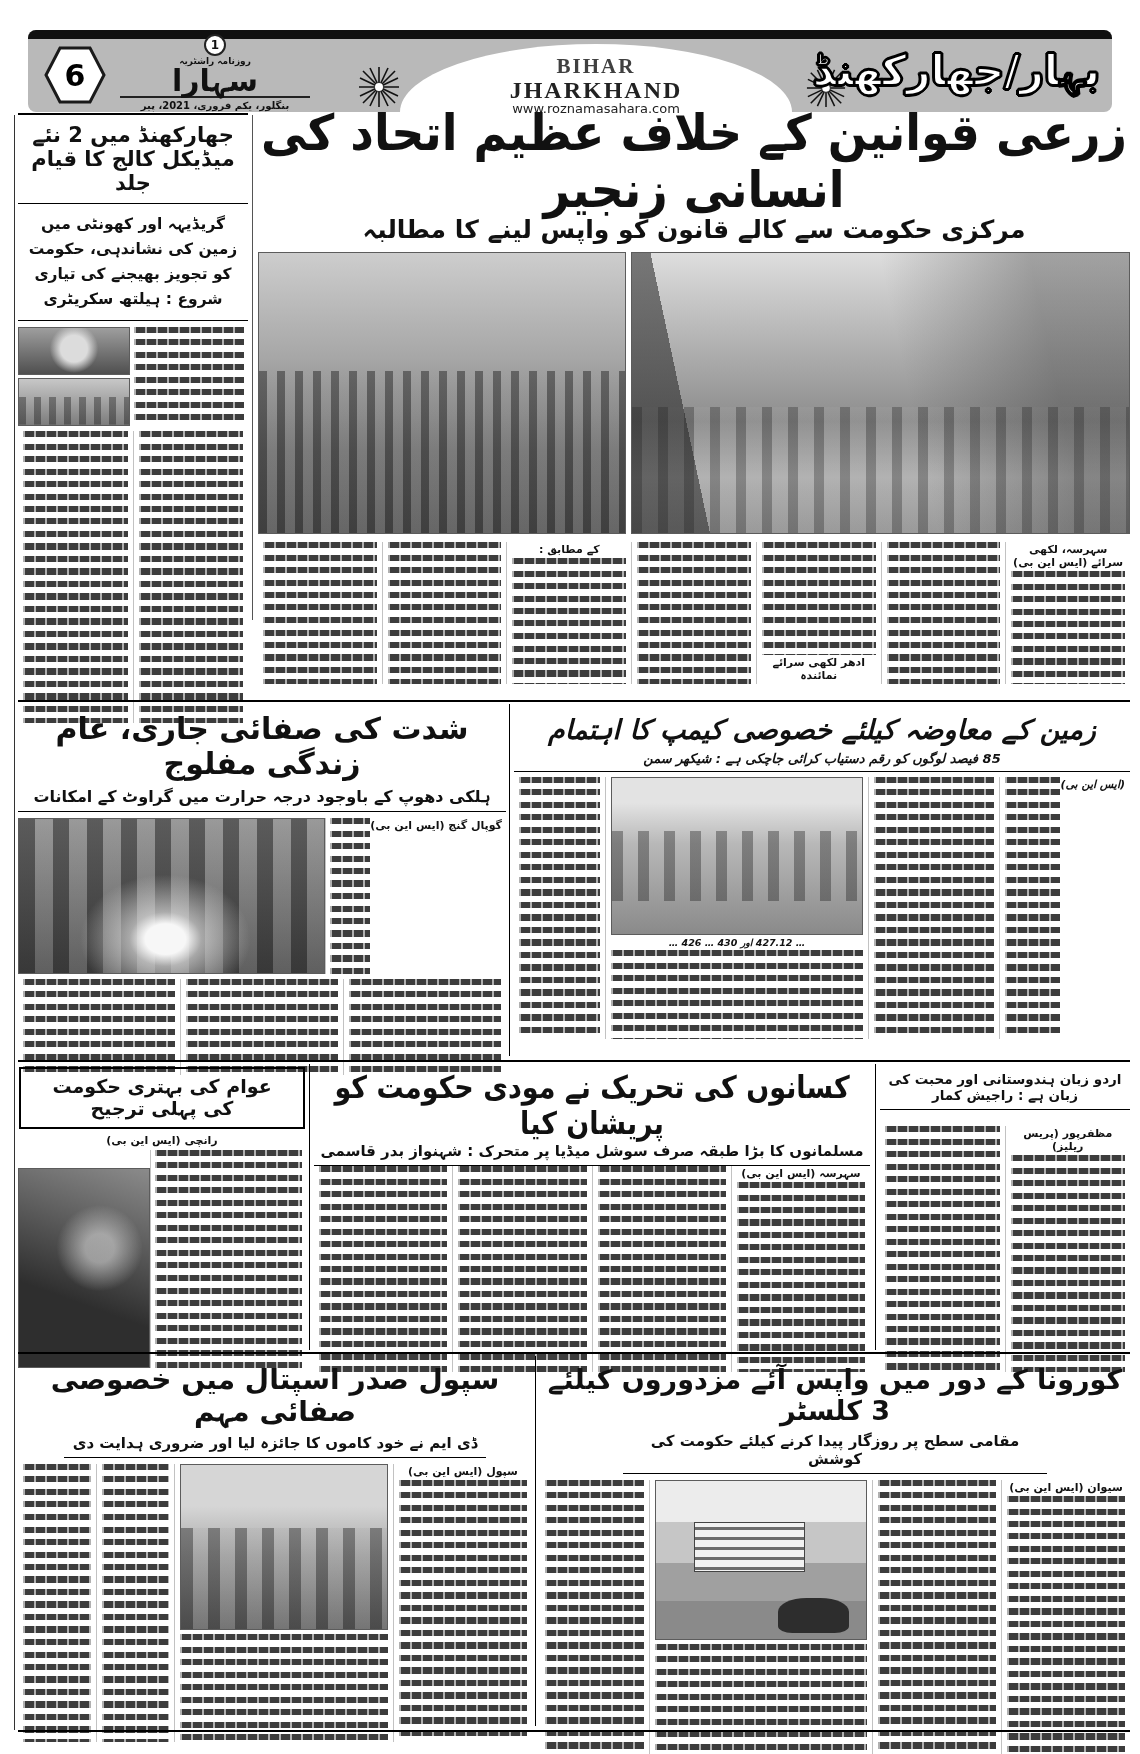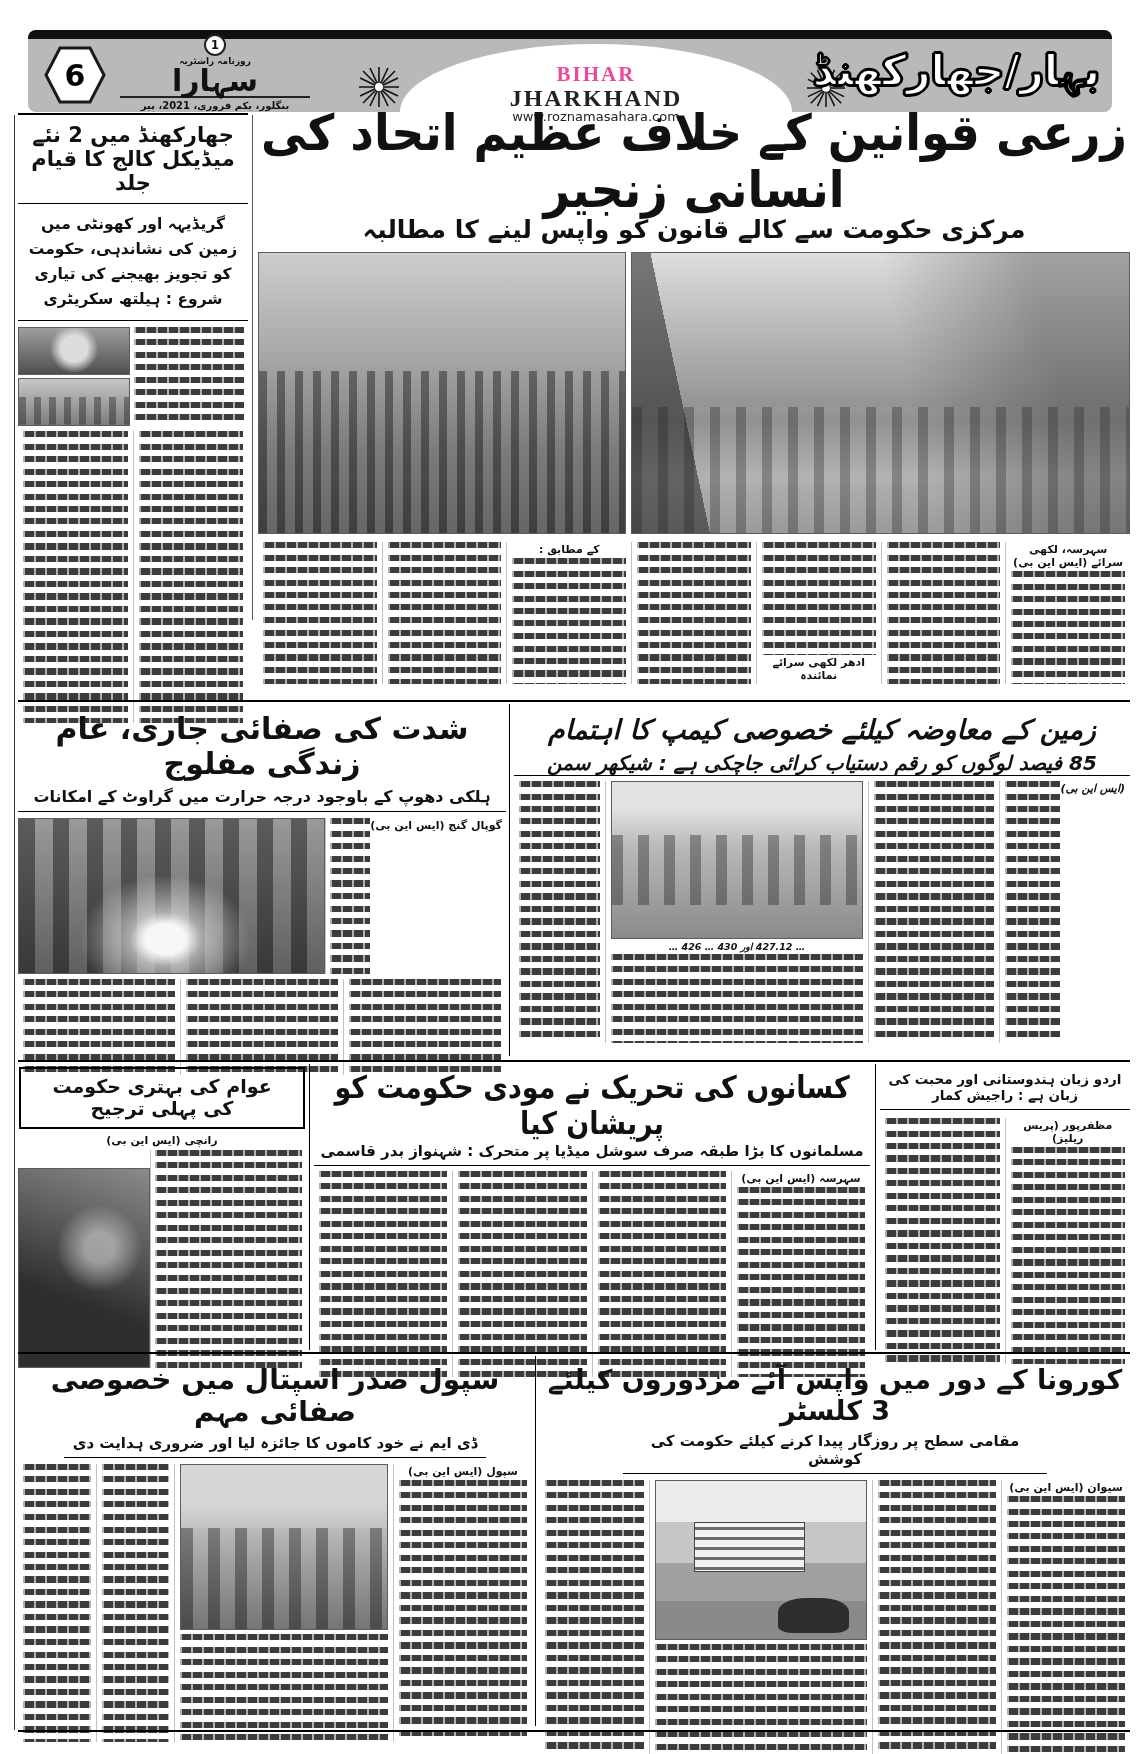--- a/index.html
+++ b/index.html
@@ -16,21 +16,21 @@
   .hex-num{position:absolute;left:0;top:0;width:62px;height:58px;display:flex;align-items:center;justify-content:center;
            font-size:30px;font-weight:bold;color:#000;}
   .logo{position:absolute;left:92px;top:4px;width:190px;text-align:center;direction:rtl;}
   .anniv{display:inline-block;width:18px;height:18px;border:2px solid #222;border-radius:50%;
          font-size:12px;font-weight:bold;line-height:18px;background:#fff;}
   .logo-small{font-size:9px;font-weight:bold;letter-spacing:1px;}
   .logo-main{font-size:30px;font-weight:bold;line-height:30px;letter-spacing:1px;}
   .logo-date{font-size:10px;font-weight:bold;border-top:2px solid #222;padding-top:2px;}
   .arch{position:absolute;left:372px;top:14px;width:392px;height:68px;background:#fff;
         border-radius:196px 196px 0 0/68px 68px 0 0;text-align:center;}
-  .arch .en1{font-family:"Liberation Serif","DejaVu Serif",serif;font-weight:bold;font-size:21px;letter-spacing:2px;margin-top:18px;color:#ec4899;}
+  .arch .en1{font-family:"Liberation Serif","DejaVu Serif",serif;font-weight:bold;font-size:21px;letter-spacing:2px;margin-top:10px;color:#404040;}
   .arch .en2{font-family:"Liberation Serif","DejaVu Serif",serif;font-weight:bold;font-size:24px;letter-spacing:2px;line-height:22px;color:#222;}
   .arch .web{font-size:13px;color:#222;}
   .masthead{position:absolute;right:12px;top:16px;direction:rtl;font-size:42px;font-weight:bold;color:#fff;
             -webkit-text-stroke:2px #000;
             text-shadow:-2px 0 #000,2px 0 #000,0 -2px #000,0 2px #000,-1px -1px #000,1px 1px #000,1px -1px #000,-1px 1px #000;}
   .star{position:absolute;}
 
   
   .urdu{direction:rtl;unicode-bidi:embed;}
   .headline{font-weight:bold;text-align:center;line-height:1.15;}
@@ -96,42 +96,42 @@
   .cold{left:18px;top:704px;width:488px;height:352px;}
   .c-headline{font-size:30px;padding:8px 0 6px;}
   .c-subhead{font-size:16px;border-bottom:1px solid #000;padding-bottom:5px;}
   .c-row{display:flex;direction:rtl;margin-top:6px;height:156px;}
   .c-rightcol{width:172px;padding:0 4px;display:flex;flex-direction:row;border-left:1px solid #c2c2c2;}
   .c-photo{flex:1;}
   .c-cols{margin-top:5px;height:96px;}
 
   .camp{left:514px;top:704px;width:616px;height:352px;font-style:italic;}
   .k-headline{font-size:27px;padding:10px 0 6px;}
-  .k-subhead{font-size:20px;border-bottom:1px solid #000;}
+  .k-subhead{font-size:13px;border-bottom:1px solid #000;padding-bottom:5px;}
   .k-body{display:flex;direction:rtl;margin-top:5px;height:262px;}
   .k-col{width:120px;padding:0 5px;display:flex;flex-direction:row;}
   .k-col + *{border-right:1px solid #c2c2c2;}
   .k-mid{width:252px;padding:0 5px;display:flex;flex-direction:column;border-right:1px solid #c2c2c2;}
   .k-photo{height:158px;}
   .k-left{flex:1;padding:0 5px;display:flex;border-right:1px solid #c2c2c2;}
 
   .priority{left:18px;top:1064px;width:288px;height:286px;}
   .p-box{border:2px solid #000;margin:3px 1px 5px;padding:7px 15px;font-size:19px;}
   .p-row{display:flex;direction:rtl;margin-top:3px;height:218px;}
   .p-rcol{flex:1;padding:0 4px;display:flex;border-left:1px solid #c2c2c2;}
   .p-photo{width:132px;height:200px;align-self:flex-end;}
 
   .farmers{left:314px;top:1064px;width:556px;height:286px;}
   .f-headline{font-size:27px;padding:10px 0 6px;transform:scaleY(1.15);}
   .f-subhead{font-size:15px;border-bottom:1px solid #000;padding-bottom:5px;}
-  .f-cols{margin-top:5px;height:206px;}
+  .f-cols{height:206px;}
 
   .ulang{left:880px;top:1064px;width:250px;height:286px;}
   .u-headline{font-size:13.5px;border-bottom:1px solid #000;padding:8px 0 6px;}
-  .u-cols{margin-top:8px;height:246px;}
+  .u-cols{margin-top:16px;height:246px;}
 
   .hospital{left:18px;top:1356px;width:514px;height:370px;}
   .h-headline{font-size:28px;padding:8px 0 6px;}
   .h-subhead{font-size:15px;border-bottom:1px solid #000;padding-bottom:5px;width:82%;margin:0 auto;}
   .h-body{display:flex;direction:rtl;margin-top:6px;height:278px;}
   .h-col{width:128px;padding:0 5px;display:flex;flex-direction:column;border-left:1px solid #c2c2c2;}
   .h-mid{width:208px;padding:0 5px;display:flex;flex-direction:column;border-left:1px solid #c2c2c2;}
   .h-photo{height:166px;}
   .h-left{flex:1;display:flex;}
   .h-left .col{padding:0 5px;}

